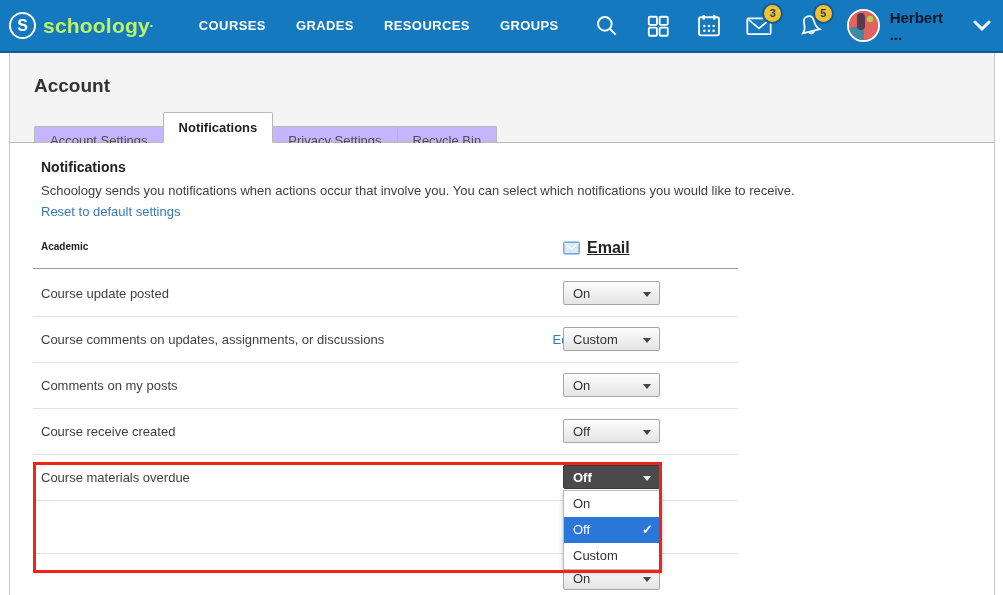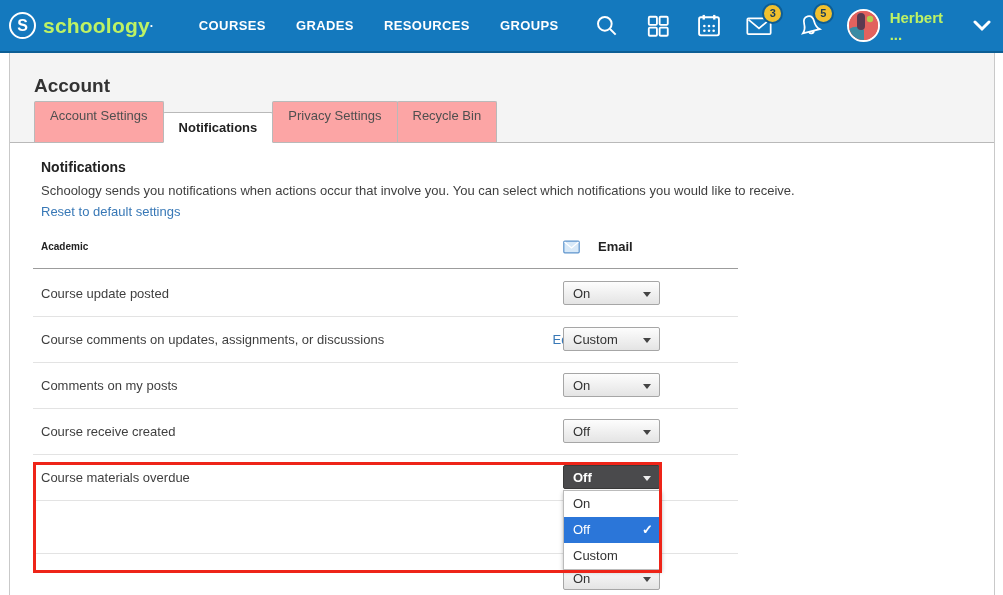--- a/index.html
+++ b/index.html
@@ -20,45 +20,45 @@
   .nav-link { color:#fff; font-size:13px; font-weight:bold; letter-spacing:.4px;
     padding:0 15px; line-height:51px; cursor:pointer; }
   .nav-right { margin-left:auto; display:flex; align-items:center; margin-right:12px; }
   .nav-ico { position:relative; width:34px; height:34px; margin-left:17px;
     display:flex; align-items:center; justify-content:center; cursor:pointer; }
   .badge { position:absolute; top:-6px; right:-7px; min-width:21px; height:21px;
     background:#F1C12F; border:2.5px solid #0D5D95; border-radius:50%;
     color:#1b3d57; font-size:11px; font-weight:bold; line-height:16px; text-align:center; }
   .avatar-wrap { width:33px; height:33px; margin-left:20px; border-radius:50%;
     border:2px solid #fff; overflow:hidden; cursor:pointer; background:#e2625e; position:relative; }
-  .user-name { color:#bef264; font-size:15px; font-weight:bold; margin-left:10px; cursor:pointer; }
+  .user-name { color:#0f172a; font-size:15px; font-weight:bold; margin-left:10px; cursor:pointer; }
   .user-caret { margin-left:14px; cursor:pointer; display:flex; align-items:center; }
 
   
   .panel { position:absolute; left:9px; top:53px; width:986px; height:542px;
     border-left:1px solid #c9c9c9; border-right:1px solid #c9c9c9; background:#fff; }
   .panel-head { position:relative; width:100%; height:90px; background:#F4F4F4;
     border-bottom:1px solid #b9b9b9; }
   .page-title { position:absolute; left:24px; top:22px; font-size:19px; font-weight:bold; color:#333; }
   .tabs { position:absolute; left:24px; bottom:0; display:flex; align-items:flex-end; }
-  .tab { height:41px; line-height:27px; padding:0 15px; font-size:13px; color:#4f4f4f;
-    background:#fca5a5; border:1px solid #b9b9b9; border-bottom:none; margin-right:-1px;
+  .tab { height:16px; line-height:27px; padding:0 15px; font-size:13px; color:#4f4f4f;
+    background:#c4b5fd; border:1px solid #b9b9b9; border-bottom:none; margin-right:-1px;
     cursor:pointer; border-radius:2px 2px 0 0; }
   .tab.active { height:31px; line-height:30px; background:#fff; color:#222; font-weight:bold;
     margin-bottom:-1px; border-bottom:1px solid #fff; z-index:2; position:relative; }
 
   
   .content { position:relative; width:100%; height:452px; background:#fff; }
   .sec-heading { position:absolute; left:31px; top:16px; font-size:14px; font-weight:bold; color:#222; }
   .sec-desc { position:absolute; left:31px; top:40px; font-size:13px; color:#3f3f3f; }
   .link { color:#3878B6; font-size:13px; cursor:pointer; text-decoration:none; }
   .reset-link { position:absolute; left:31px; top:61px; }
   .col-head-left { position:absolute; left:31px; top:98px; font-size:10px; font-weight:bold; color:#222; }
   .col-head-right { position:absolute; left:553px; top:96px; display:flex; align-items:center; }
-  .col-head-right span { font-size:13px; font-weight:bold; color:#222; margin-left:18px; }
+  .col-head-right span { font-size:16px; font-weight:bold; color:#222; margin-left:7px;text-decoration:underline; }
   .divider { position:absolute; left:23px; width:705px; height:1px; background:#e3e3e3; z-index:1; }
   .divider.dark { background:#9c9c9c; }
 
   .nrow { position:absolute; left:23px; width:705px; height:46px; }
   .nrow-label { position:absolute; left:8px; top:16px; font-size:13px; color:#3f3f3f; }
   .edit-link { position:absolute; left:480px; top:16px; width:62px; text-align:right; }
 
   .sel { position:absolute; left:530px; top:11px; width:97px; height:24px;
     border:1px solid #a6a6a6; border-radius:2px;
     background:linear-gradient(#fdfdfd,#e4e4e4); cursor:pointer; }

